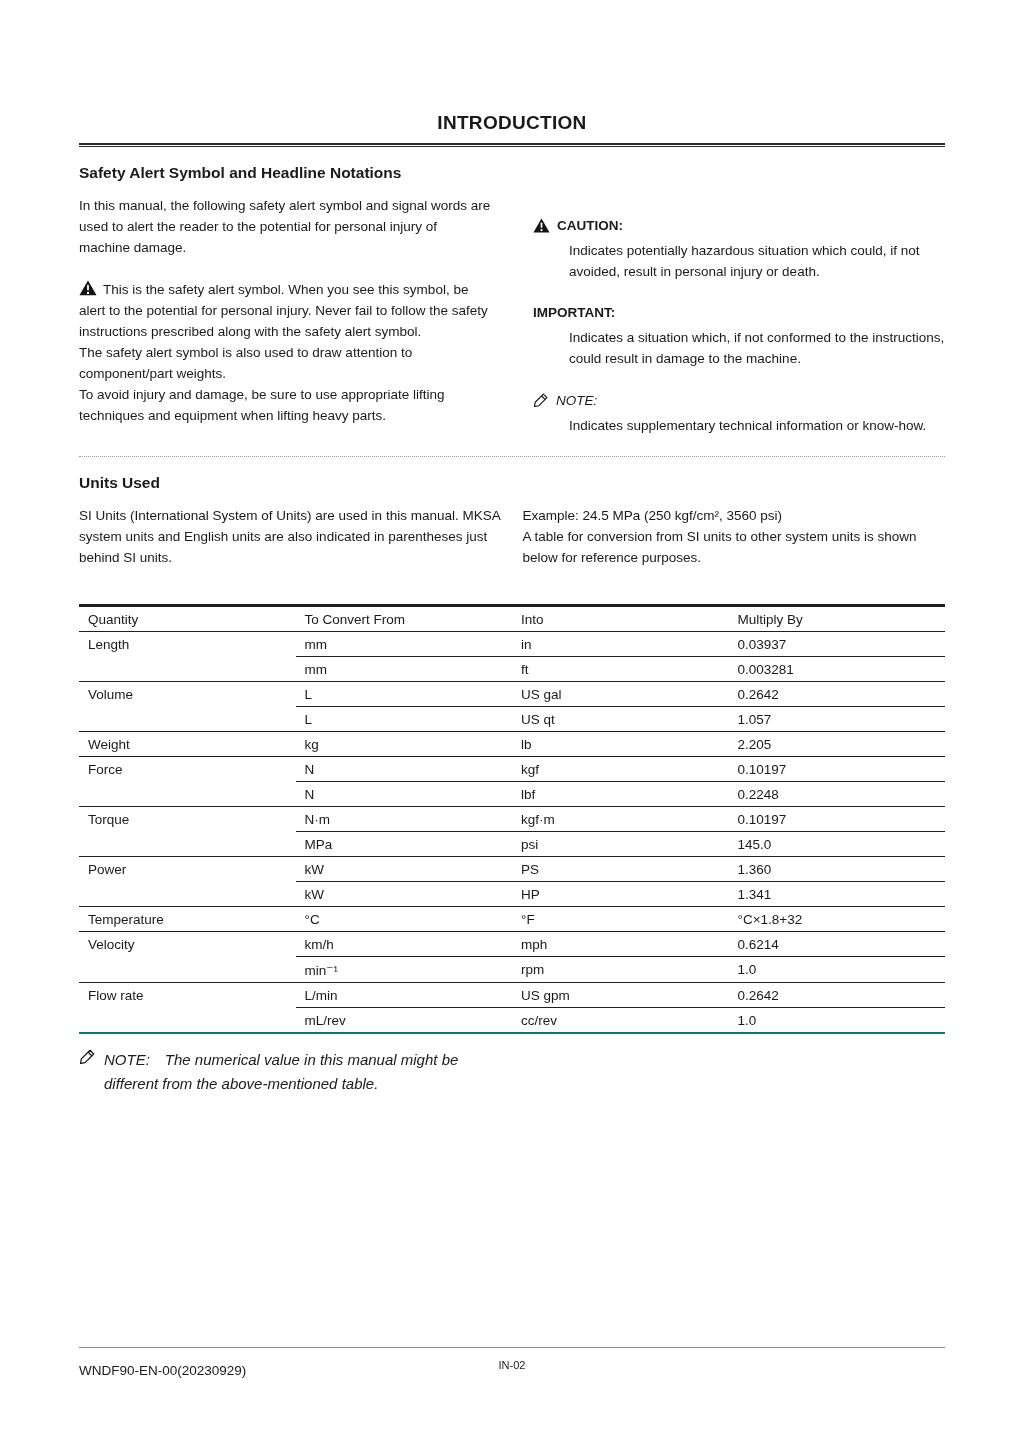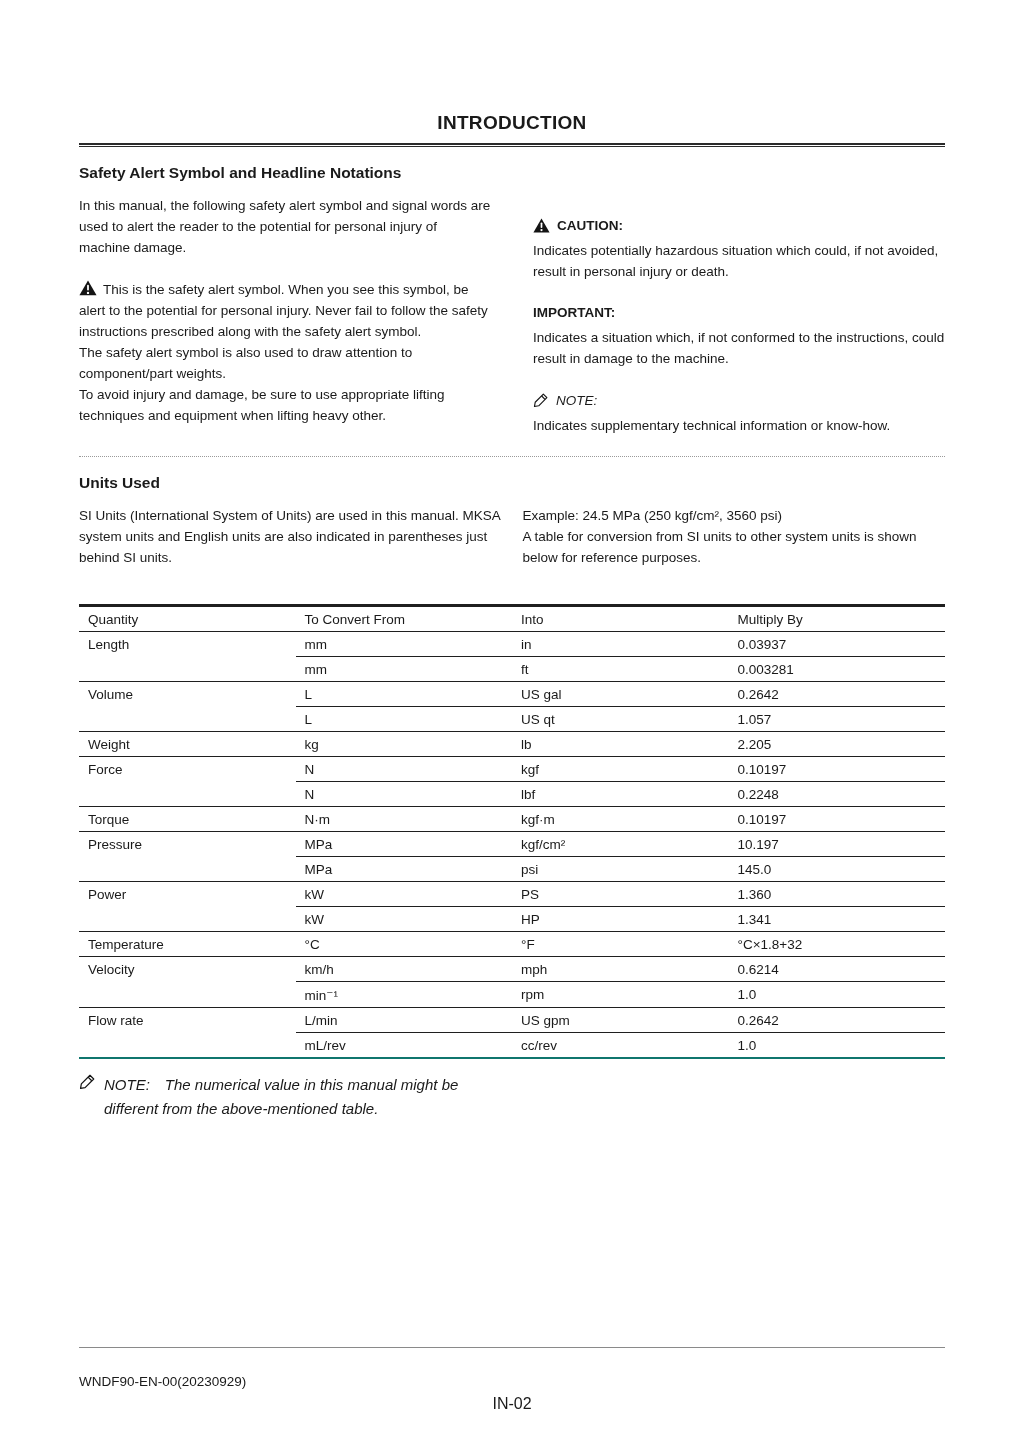--- a/index.html
+++ b/index.html
@@ -48,21 +48,21 @@
     display: inline-block;
     vertical-align: -2px;
     margin-right: 6px;
   }
 
   .label-row { display: flex; align-items: center; gap: 7px; margin-bottom: 7px; margin-top: 23px; }
   .bold-label { font-size: 13.5px; font-weight: bold; }
   .note-label-italic { font-size: 13.5px; font-style: italic; }
   .callout { margin-bottom: 19px; }
   .callout:last-child { margin-bottom: 0; }
-  .callout .body-text { margin-top: 2px; }
+  .callout .body-text { margin-top: 2px; margin-left: 36px; }
 
   .dotted-rule {
     border-top: 1px dotted #9a9a9a;
     margin-top: 20px;
   }
 
   .units-cols { margin-top: 0; gap: 21px; }
   .example-line { margin-bottom: 21px; }
 
   
@@ -99,30 +99,29 @@
     line-height: 1.55;
   }
   .bottom-note .note-lbl { margin-right: 15px; }
 
   
   .footer {
     position: absolute;
     left: 79px; right: 79px;
     top: 1347px;
     border-top: 1px solid #8a8a8a;
-    padding-top: 24px;
+    padding-top: 13px;
   }
   .footer-left { font-size: 13.5px; }
   .footer-center {
     position: absolute;
     left: 50%;
     transform: translateX(-50%);
     top: 11px;
-    font-size: 16px;
-    margin-top: 36px;
+    font-size: 11px;
   }
 
   svg.icon { display: block; }
 </style>
 </head>
 <body>
 
 <div class="page">
 
   <h1 class="doc-title">INTRODUCTION</h1>
@@ -137,21 +136,21 @@
         <div>
           <span class="inline-icon">
             <svg class="icon" width="18" height="16" viewBox="0 0 24 21">
               <path d="M12 0.5 L23.4 20.3 L0.6 20.3 Z" fill="#141414"></path>
               <rect x="10.8" y="6.3" width="2.4" height="7.6" rx="1.1" fill="#ffffff"></rect>
               <circle cx="12" cy="17" r="1.6" fill="#ffffff"></circle>
             </svg>
           </span><span>This is the safety alert symbol. When you see this symbol, be alert to the potential for personal injury. Never fail to follow the safety instructions prescribed along with the safety alert symbol.</span>
         </div>
         <div>The safety alert symbol is also used to draw attention to component/part weights.</div>
-        <div>To avoid injury and damage, be sure to use appropriate lifting techniques and equipment when lifting heavy other.</div>
+        <div>To avoid injury and damage, be sure to use appropriate lifting techniques and equipment when lifting heavy parts.</div>
       </div>
     </div>
 
     <div class="col">
       <div class="callout">
         <div class="label-row">
           <span>
             <svg class="icon" width="17" height="15" viewBox="0 0 24 21">
               <path d="M12 0.5 L23.4 20.3 L0.6 20.3 Z" fill="#141414"></path>
               <rect x="10.8" y="6.3" width="2.4" height="7.6" rx="1.1" fill="#ffffff"></rect>
@@ -251,26 +250,20 @@
             <td>N</td>
             <td>lbf</td>
             <td>0.2248</td>
           </tr>
           <tr class="group-start">
             <td>Torque</td>
             <td>N·m</td>
             <td>kgf·m</td>
             <td>0.10197</td>
           </tr>
-          <tr class="group-start">
-            <td>Pressure</td>
-            <td>MPa</td>
-            <td>kgf/cm²</td>
-            <td>10.197</td>
-          </tr>
           <tr>
             <td></td>
             <td>MPa</td>
             <td>psi</td>
             <td>145.0</td>
           </tr>
           <tr class="group-start">
             <td>Power</td>
             <td>kW</td>
             <td>PS</td>

